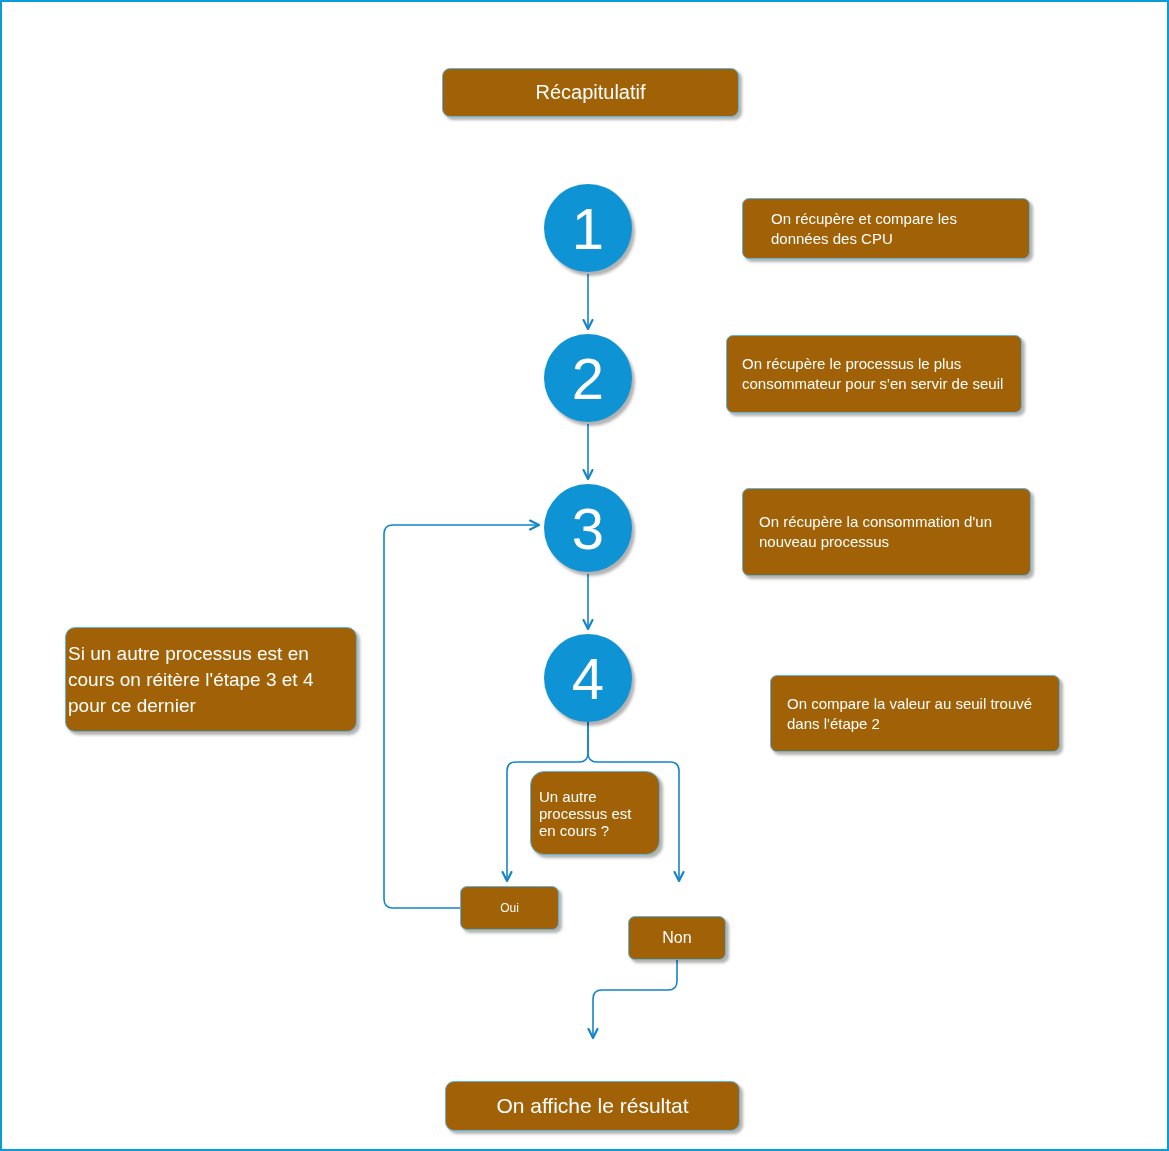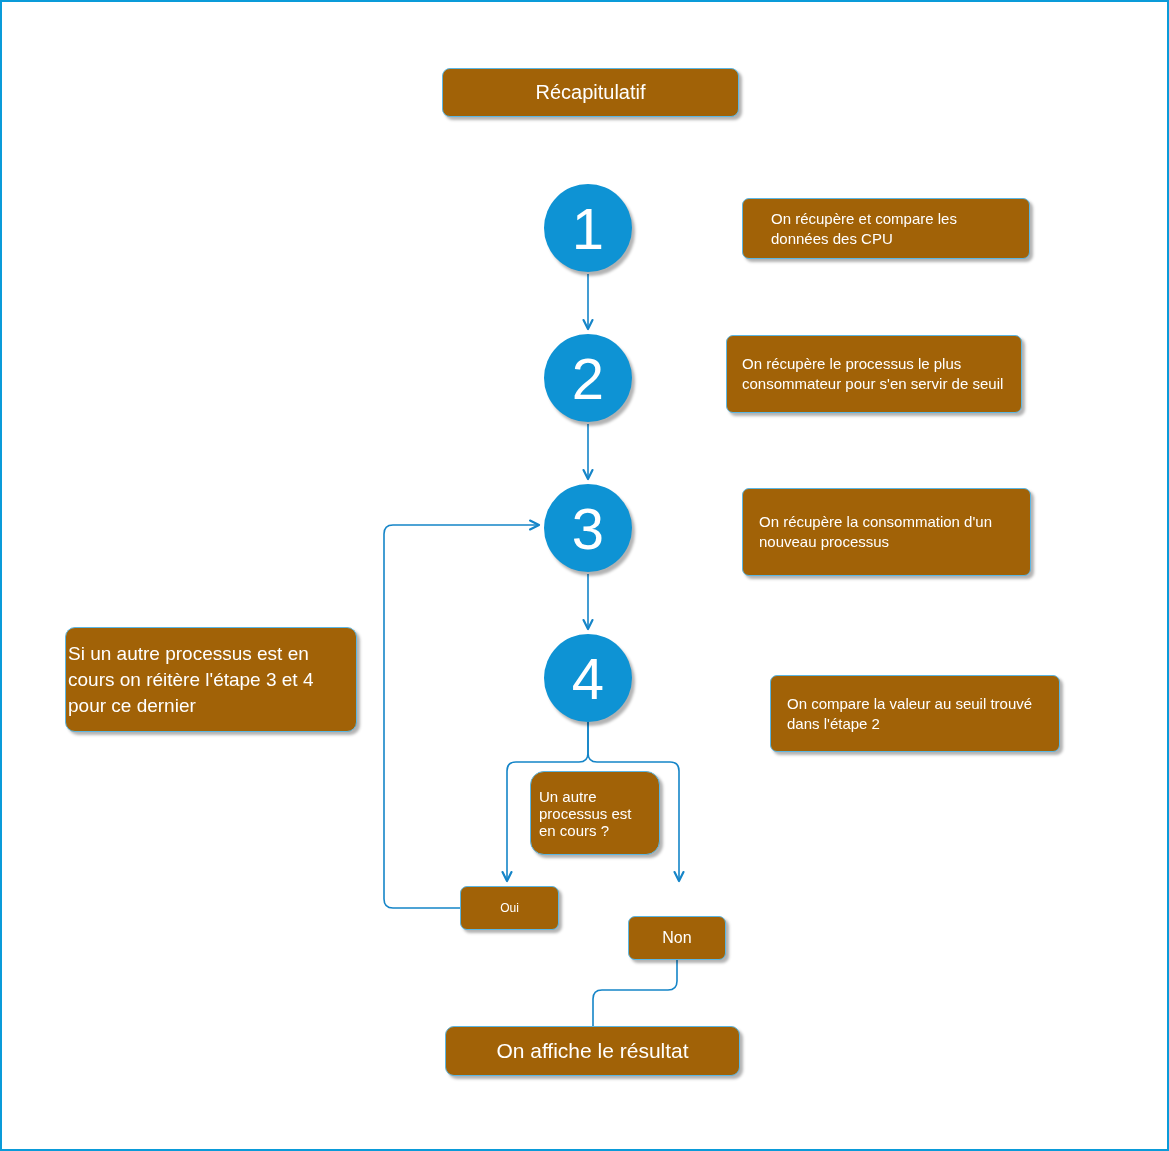--- a/index.html
+++ b/index.html
@@ -63,21 +63,21 @@
   .circle-4    { left: 542px; top: 632px; }
   .step-box    { font-size: 15px; line-height: 20px; padding: 4px 16px; border-radius: 7px; }
   .step-box-1  { left: 740px; top: 196px; width: 288px; height: 61px; padding-left: 28px; }
   .step-box-2  { left: 724px; top: 333px; width: 296px; height: 78px; padding-left: 15px; }
   .step-box-3  { left: 740px; top: 486px; width: 289px; height: 88px; }
   .step-box-4  { left: 740px; top: 673px; width: 290px; height: 77px; margin-left: 28px; }
   .note-box    { left: 63px;  top: 625px; width: 292px; height: 105px; border-radius: 10px; font-size: 19px; line-height: 26px; padding: 6px 2px; }
   .decision-box{ left: 528px; top: 769px; width: 130px; height: 84px;  border-radius: 14px; font-size: 15px; line-height: 17px; padding: 4px 8px; }
   .yes-box     { left: 458px; top: 884px; width: 99px;  height: 44px;  border-radius: 7px;  font-size: 12px; }
   .no-box      { left: 626px; top: 884px; width: 98px;  height: 44px;  border-radius: 7px;  font-size: 16px; margin-top: 30px; }
-  .result-box  { left: 443px; top: 1024px; width: 295px; height: 50px; border-radius: 9px;  font-size: 21px; }
+  .result-box  { left: 443px; top: 1079px; width: 295px; height: 50px; border-radius: 9px;  font-size: 21px; }
 </style>
 </head>
 <body>
 
 <div class="canvas">
 
   <svg class="connectors" width="1169" height="1151">
     <defs>
       <marker id="arrowhead" viewBox="0 0 10 10" refX="8.5" refY="5" markerWidth="8" markerHeight="8" orient="auto-start-reverse">
         <path d="M1.5,1.5 L8.5,5 L1.5,8.5" fill="none" stroke="#1585c8" stroke-width="1.7" stroke-linecap="round" stroke-linejoin="round"></path>

